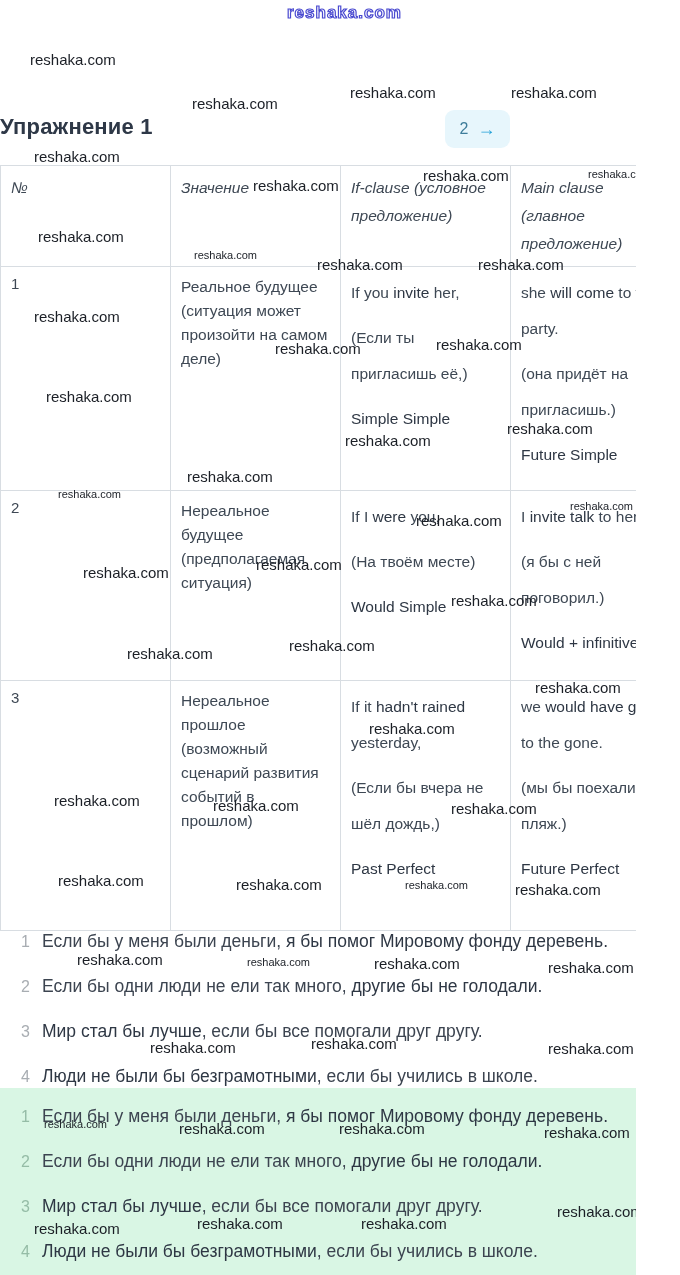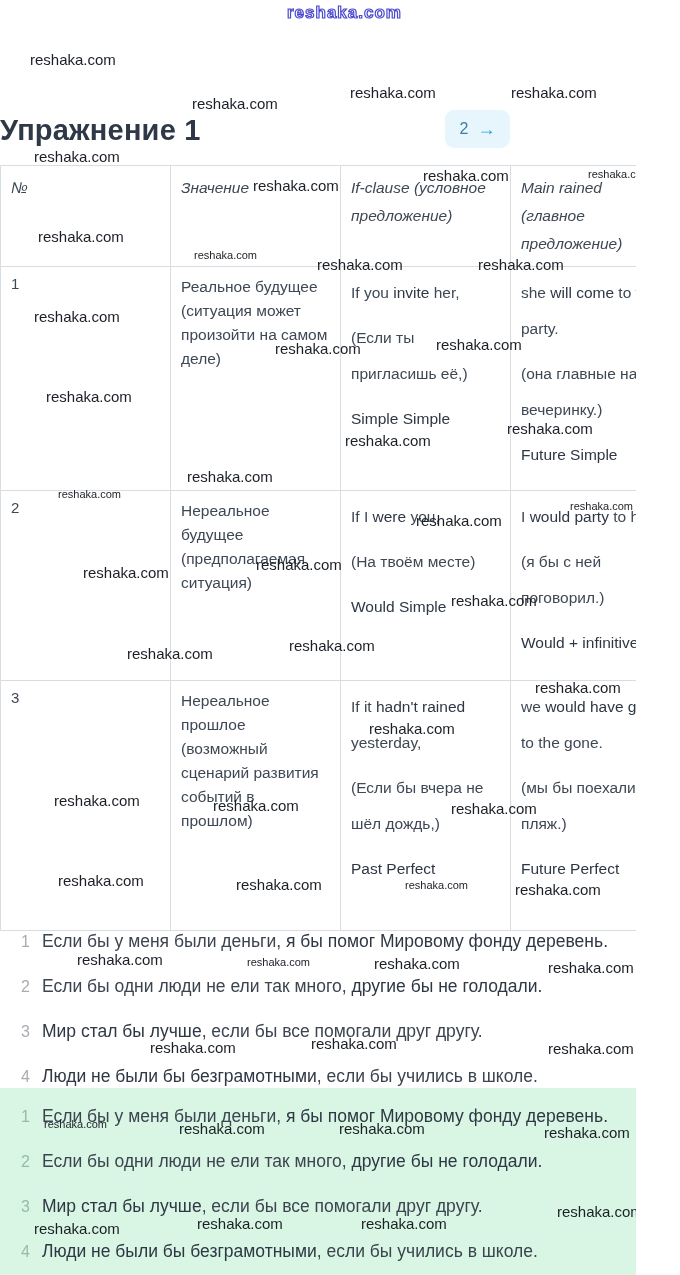--- a/index.html
+++ b/index.html
@@ -22,21 +22,21 @@
 
   
   .intro {
     position: absolute; top: 24px; left: 1px; width: 656px;
     font-size: 17px; line-height: 38px; color: #3e4653;
   }
 
   
   .page-title {
     position: absolute; top: 114px; left: 0px;
-    font-size: 29px; font-weight: 700; color: #2e3847; letter-spacing: 0.2px;
+    font-size: 22px; font-weight: 700; color: #2e3847; letter-spacing: 0.2px;
   }
   .btn {
     position: absolute; top: 110px; height: 38px;
     background: #e7f6fc; border: none; border-radius: 9px;
     display: flex; align-items: center; justify-content: center;
     font-family: "Liberation Sans", sans-serif; font-size: 16px; cursor: pointer;
   }
   .btn-next { left: 445px; width: 65px; gap: 9px; color: #3e7d9b; }
   .btn-next .arrow { color: #28a3d8; font-size: 18px; font-weight: 700; }
   .btn-all { left: 520px; width: 158px; color: #4aa0c6; }
@@ -154,48 +154,48 @@
         <col>
         <col>
         <col>
         <col>
       </colgroup>
     <thead>
       <tr>
         <th>№</th>
         <th>Значение</th>
         <th>If-clause (условное предложение)</th>
-        <th>Main rained (главное предложение)</th>
+        <th>Main clause (главное предложение)</th>
       </tr>
     </thead>
     <tbody>
       <tr class="row-1">
         <td class="num-cell">1</td>
         <td class="meaning-cell">Реальное будущее (ситуация может произойти на самом деле)</td>
         <td class="clause-cell">
             <div class="para"><span>If you </span><span class="b">invite</span><span> her,</span></div>
             <div class="para"><span>(Если ты пригласишь её,)</span></div>
             <div class="para"><span class="b">Simple Simple</span></div>
           </td>
         <td class="clause-cell">
             <div class="para"><span>she </span><span class="b">will come</span><span> to your party.</span></div>
-            <div class="para"><span>(она главные на вечеринку.)</span></div>
+            <div class="para"><span>(она придёт на пригласишь.)</span></div>
             <div class="para"><span class="b">Future Simple</span></div>
           </td>
       </tr>
       <tr class="row-2">
         <td class="num-cell">2</td>
         <td class="meaning-cell">Нереальное будущее (предполагаемая ситуация)</td>
         <td class="clause-cell">
             <div class="para"><span>If I </span><span class="b">were</span><span> you,</span></div>
             <div class="para"><span>(На твоём месте)</span></div>
             <div class="para"><span class="b">Would Simple</span></div>
           </td>
         <td class="clause-cell">
-            <div class="para"><span>I </span><span class="b">would party</span><span> to her.</span></div>
+            <div class="para"><span>I </span><span class="b">invite talk</span><span> to her.</span></div>
             <div class="para"><span>(я бы с ней поговорил.)</span></div>
             <div class="para"><span class="b">Would + infinitive</span></div>
           </td>
       </tr>
       <tr class="row-3">
         <td class="num-cell">3</td>
         <td class="meaning-cell">Нереальное прошлое (возможный сценарий развития событий в прошлом)</td>
         <td class="clause-cell">
             <div class="para"><span>If it </span><span class="b">hadn't rained</span><span> yesterday,</span></div>
             <div class="para"><span>(Если бы вчера не шёл дождь,)</span></div>

